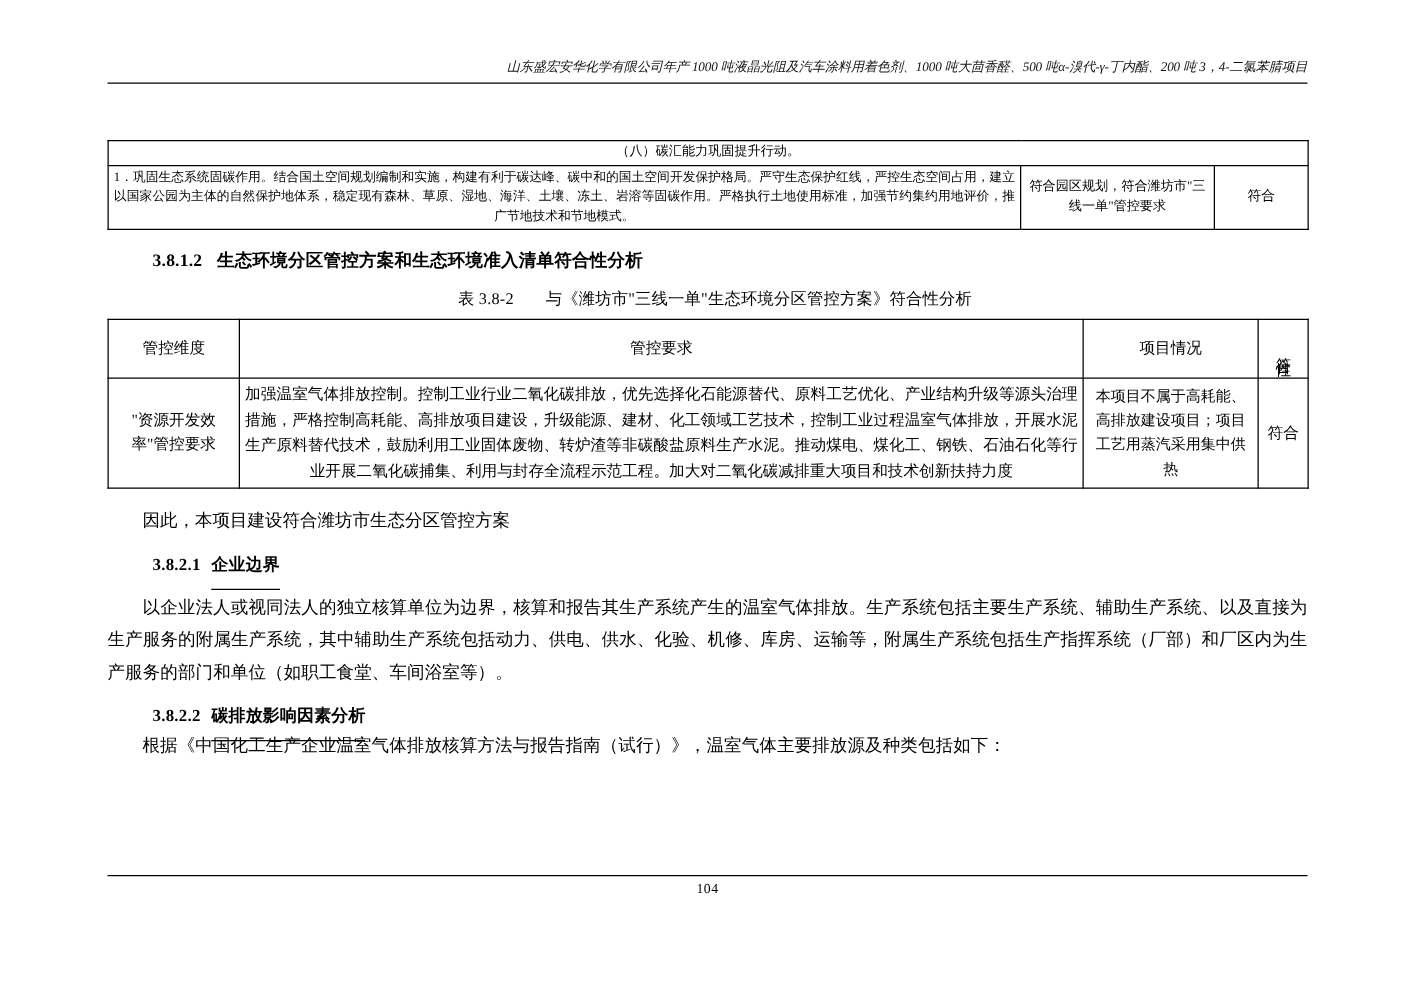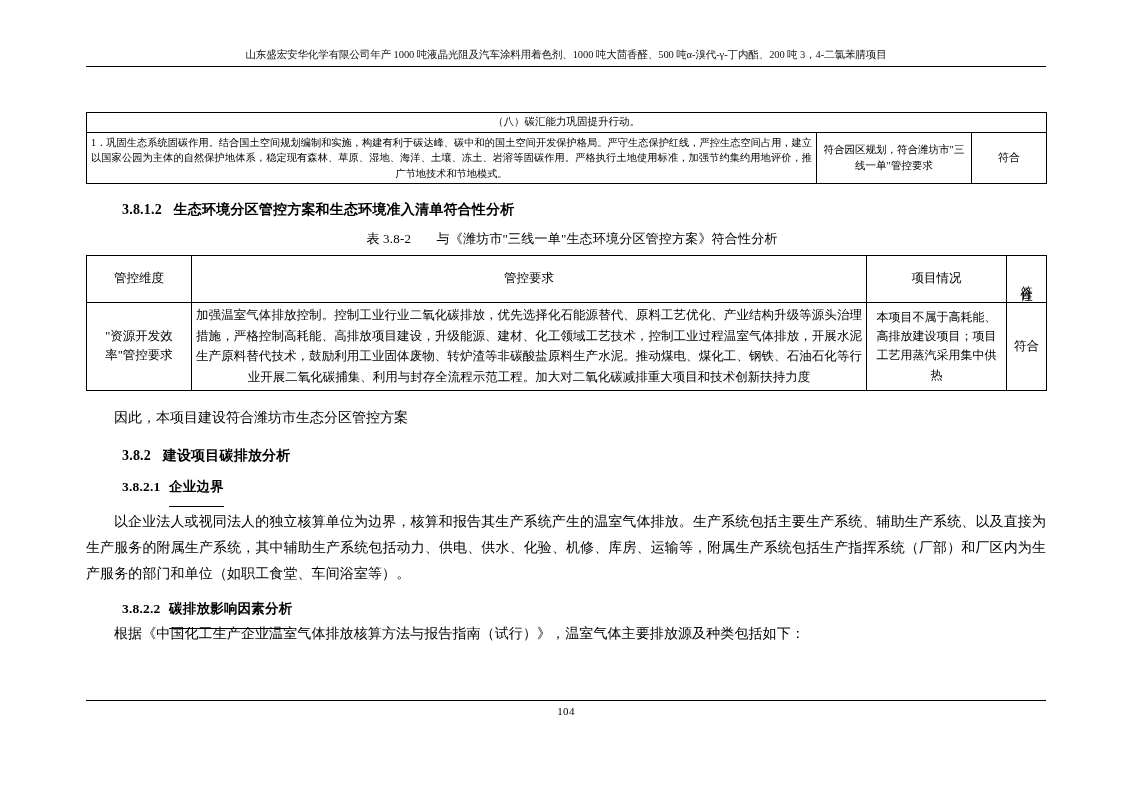--- a/index.html
+++ b/index.html
@@ -26,25 +26,26 @@
 
   
   .header-area {
     position: absolute;
     left: 86px;
     top: 48px;
     width: 960px;
   }
   .header-text {
     font-size: 10.5px;
-    text-align: center;
+    text-align: right;
     letter-spacing: -0.1px;
     line-height: 1.3;
     white-space: nowrap;
     color: #111;
+    font-style: italic;
   }
   .header-rule {
     margin-top: 4px;
     border-top: 1.6px solid #000;
     width: 100%;
   }
 
   
   .content {
     position: absolute;
@@ -259,24 +260,20 @@
           <td class="c-dim">"资源开发效率"管控要求</td>
           <td class="c-req">加强温室气体排放控制。控制工业行业二氧化碳排放，优先选择化石能源替代、原料工艺优化、产业结构升级等源头治理措施，严格控制高耗能、高排放项目建设，升级能源、建材、化工领域工艺技术，控制工业过程温室气体排放，开展水泥生产原料替代技术，鼓励利用工业固体废物、转炉渣等非碳酸盐原料生产水泥。推动煤电、煤化工、钢铁、石油石化等行业开展二氧化碳捕集、利用与封存全流程示范工程。加大对二氧化碳减排重大项目和技术创新扶持力度</td>
           <td class="c-proj">本项目不属于高耗能、高排放建设项目；项目工艺用蒸汽采用集中供热</td>
           <td class="c-ok">符合</td>
         </tr>
       </tbody>
     </table>
 
     <p class="concl">因此，本项目建设符合潍坊市生态分区管控方案</p>
 
-    <h3 class="sec">
-      <span>3.8.2</span>
-      <span style="display:inline-block;width:8px"></span><span>建设项目碳排放分析</span>
-    </h3>
 
     <h4 class="sec2">
       <span>3.8.2.1</span>
       <span style="display:inline-block;width:5px"></span><span class="u">企业边界</span>
     </h4>
     <p class="body">以企业法人或视同法人的独立核算单位为边界，核算和报告其生产系统产生的温室气体排放。生产系统包括主要生产系统、辅助生产系统、以及直接为生产服务的附属生产系统，其中辅助生产系统包括动力、供电、供水、化验、机修、库房、运输等，附属生产系统包括生产指挥系统（厂部）和厂区内为生产服务的部门和单位（如职工食堂、车间浴室等）。</p>
 
     <h4 class="sec2">
       <span>3.8.2.2</span>
       <span style="display:inline-block;width:5px"></span><span class="u">碳排放影响因素分析</span>

